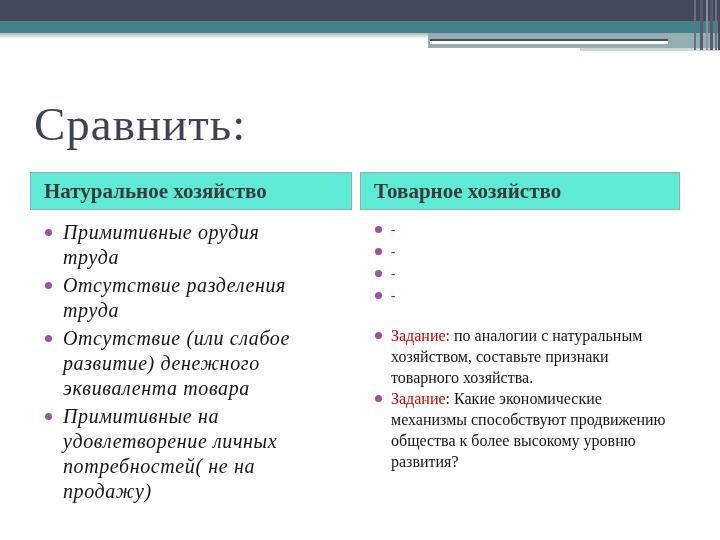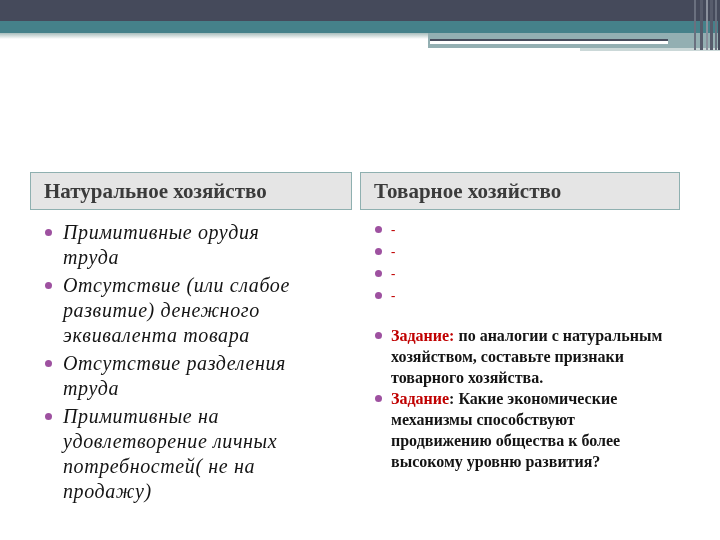--- a/index.html
+++ b/index.html
@@ -25,38 +25,38 @@
 
   
   .title{position:absolute;left:34px;top:97px;font-size:47px;font-weight:normal;
          color:#3E4254;letter-spacing:1px;margin:0;}
 
   
   .col{position:absolute;top:172px;}
   .col-left{left:30px;width:322px;}
   .col-right{left:360px;width:320px;}
   .hdr{height:38px;line-height:36px;box-sizing:border-box;border:1px solid #8FB0B0;
-       background:#e5e5e5;padding-left:13px;font-weight:bold;font-size:21px;color:#3B3B3B;}
+       background:#5eead4;padding-left:13px;font-weight:bold;font-size:21px;color:#3B3B3B;}
 
   ul{list-style:none;margin:0;padding:0;}
   li{position:relative;}
   .dot{position:absolute;width:7px;height:7px;border-radius:50%;background:#9E51A0;}
 
   .left-list{margin-top:10px;width:265px;font-style:italic;}
   .left-list li{padding-left:33px;margin-bottom:3px;font-size:20px;line-height:25px;
                 color:#141414;letter-spacing:0.6px;}
   .left-list .dot{left:15px;top:9px;}
 
   .dash-list{margin-top:8px;}
   .dash-list li{padding-left:31px;height:22px;line-height:22px;}
   .dash-list .dot{left:15px;top:8px;}
   .dash{color:#C00000;font-weight:bold;font-size:13px;}
 
   .task-list{margin-top:19px;width:312px;}
-  .task-list li{padding-left:31px;font-weight:bold;font-size:16px;line-height:21px;color:#141414;}
+  .task-list li{padding-left:31px;font-weight:normal;font-size:16px;line-height:21px;color:#141414;}
   .task-list .dot{left:15px;top:7px;}
   .lead{color:#C00000;}
 </style>
 </head>
 <body>
 
 <div class="slide">
 
   <div class="bar-dark"></div>
   <div class="bar-teal"></div>
@@ -65,35 +65,36 @@
   <div class="dline"></div>
   <div class="wline"></div>
   <div class="wline2"></div>
   <div class="stripe s1"></div>
   <div class="stripe s2"></div>
   <div class="stripe s3"></div>
   <div class="stripe s4"></div>
   <div class="stripe s5"></div>
   <div class="stripe s6"></div>
 
+  <h1 class="title">Сравнить:</h1>
 
   <div class="col col-left">
     <div class="hdr">Натуральное хозяйство</div>
     <ul class="left-list">
       <li>
         <span class="dot"></span>
         <span>Примитивные орудия труда</span>
       </li>
       <li>
         <span class="dot"></span>
-        <span>Отсутствие (или слабое развитие) денежного эквивалента товара</span>
+        <span>Отсутствие разделения труда</span>
       </li>
       <li>
         <span class="dot"></span>
-        <span>Отсутствие разделения труда</span>
+        <span>Отсутствие (или слабое развитие) денежного эквивалента товара</span>
       </li>
       <li>
         <span class="dot"></span>
         <span>Примитивные на удовлетворение личных потребностей( не на продажу)</span>
       </li>
     </ul>
   </div>
 
   <div class="col col-right">
     <div class="hdr">Товарное хозяйство</div>

